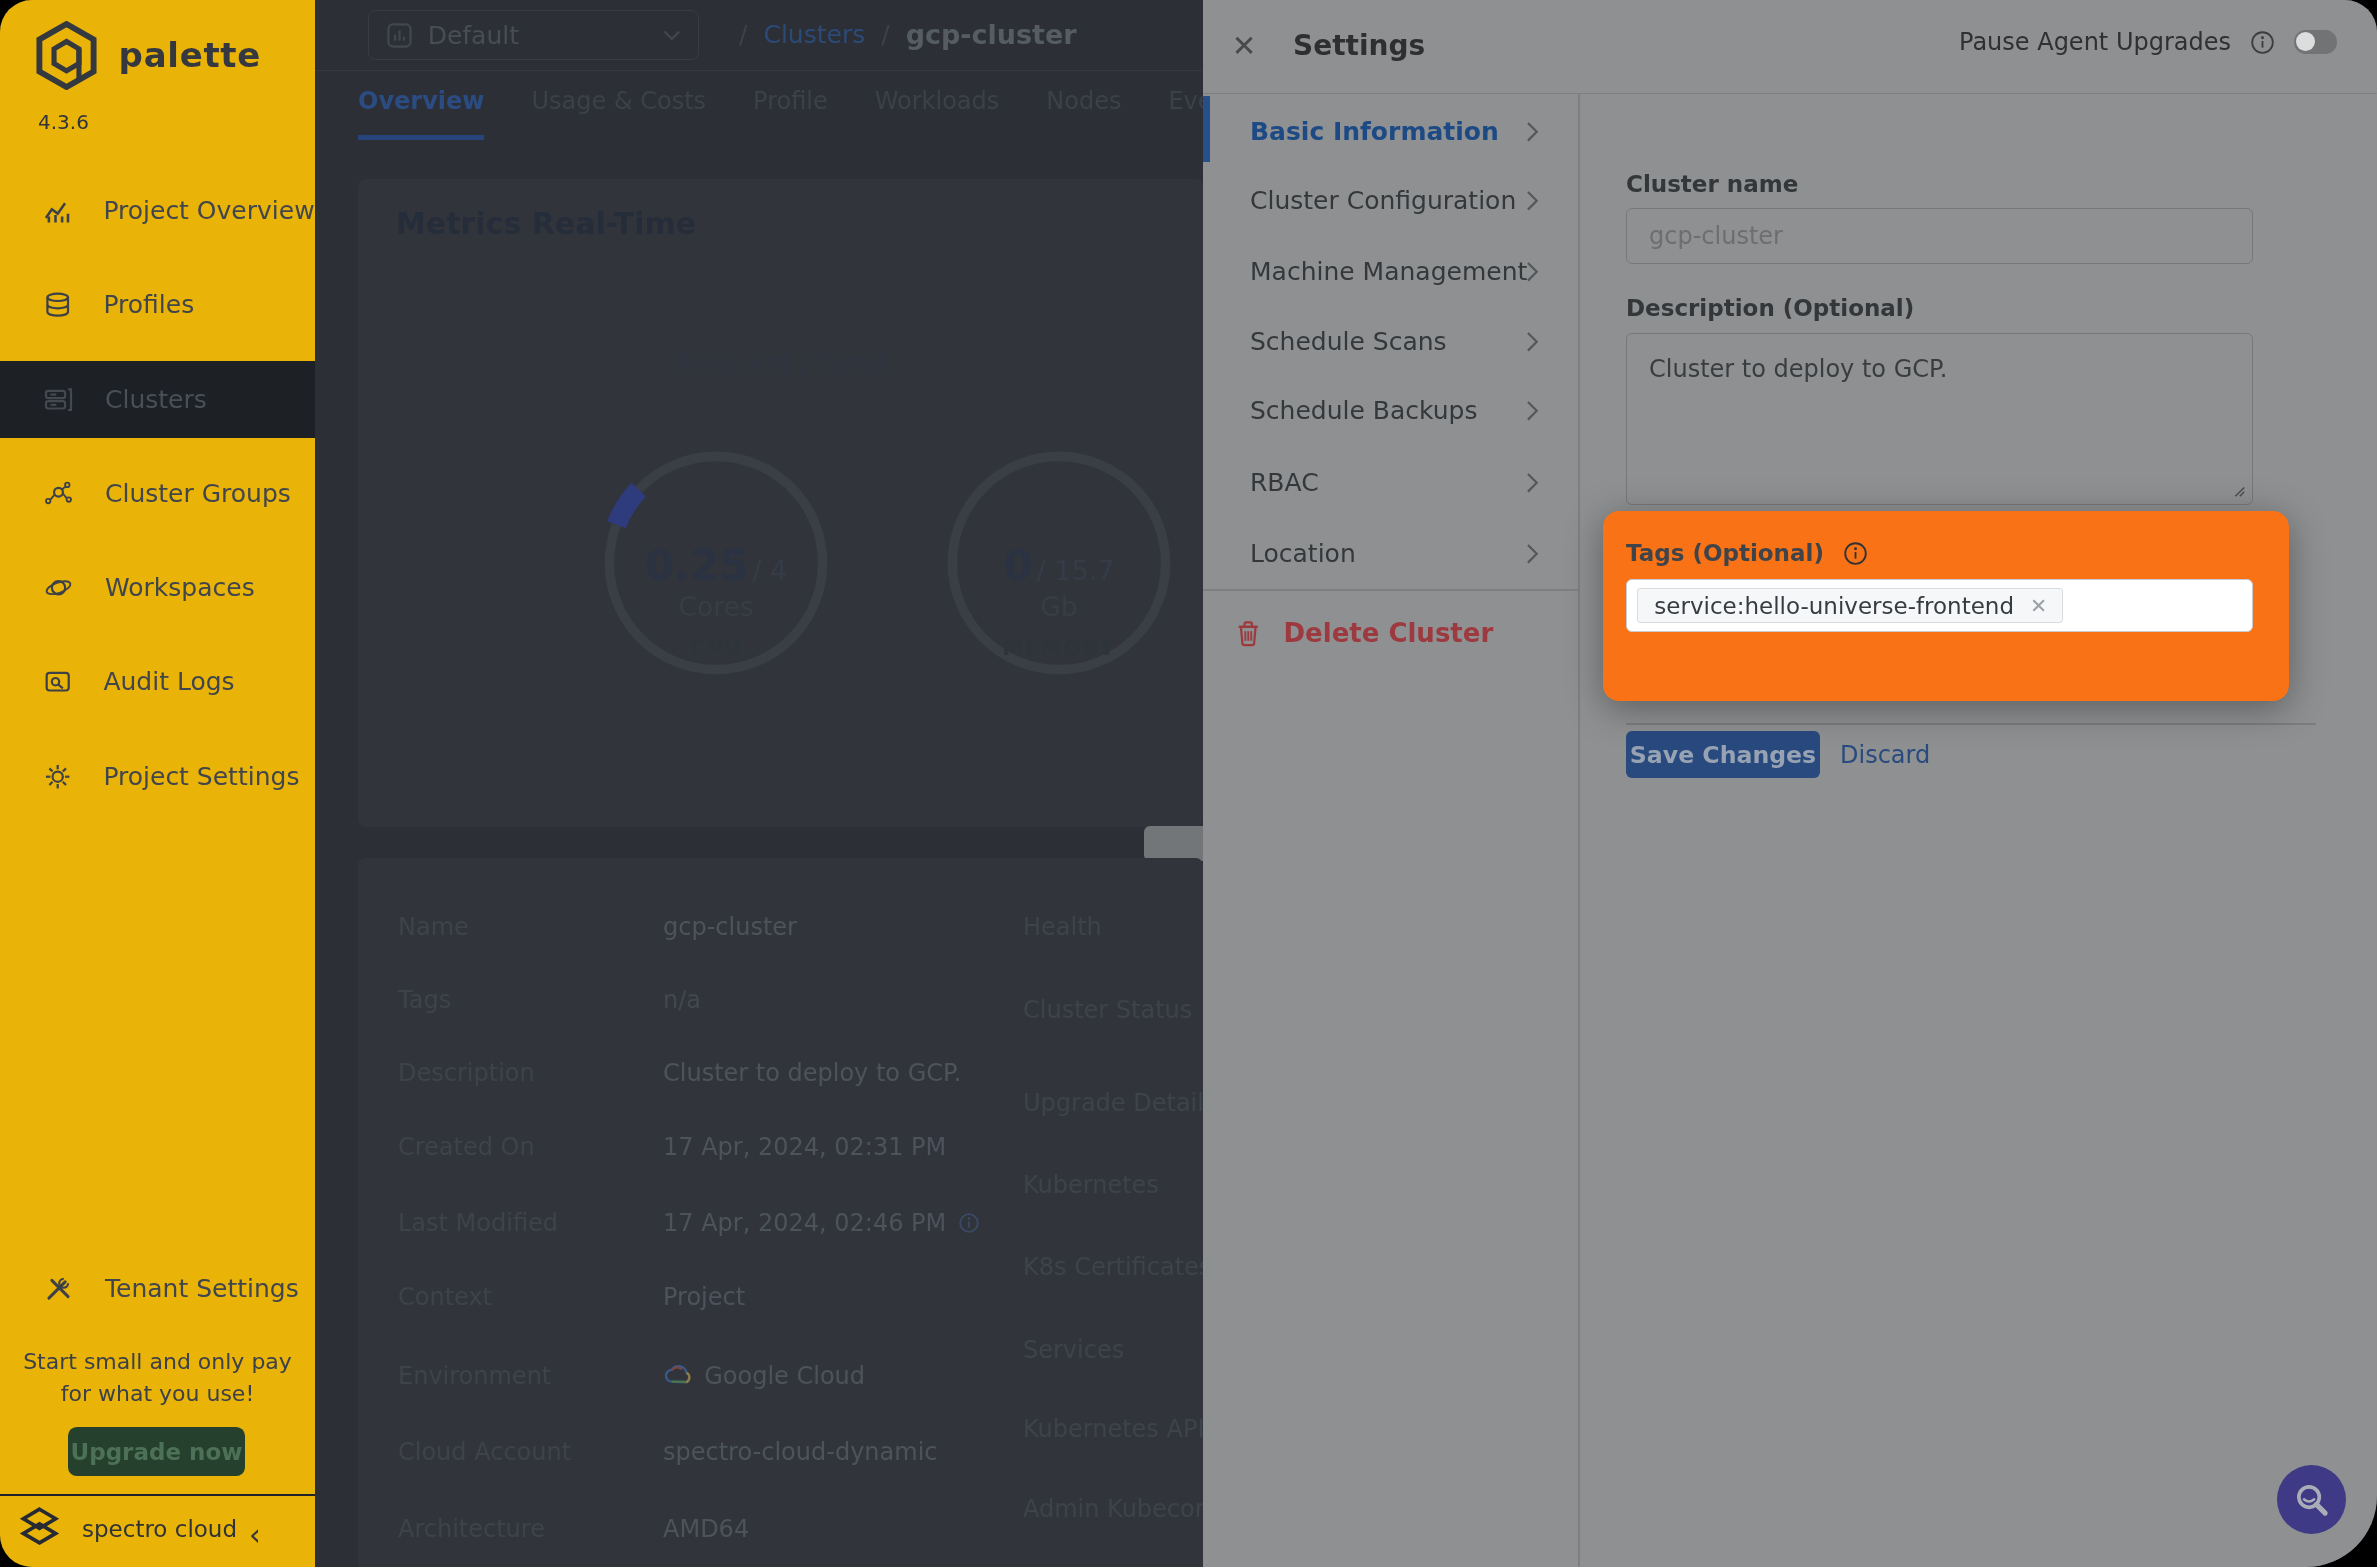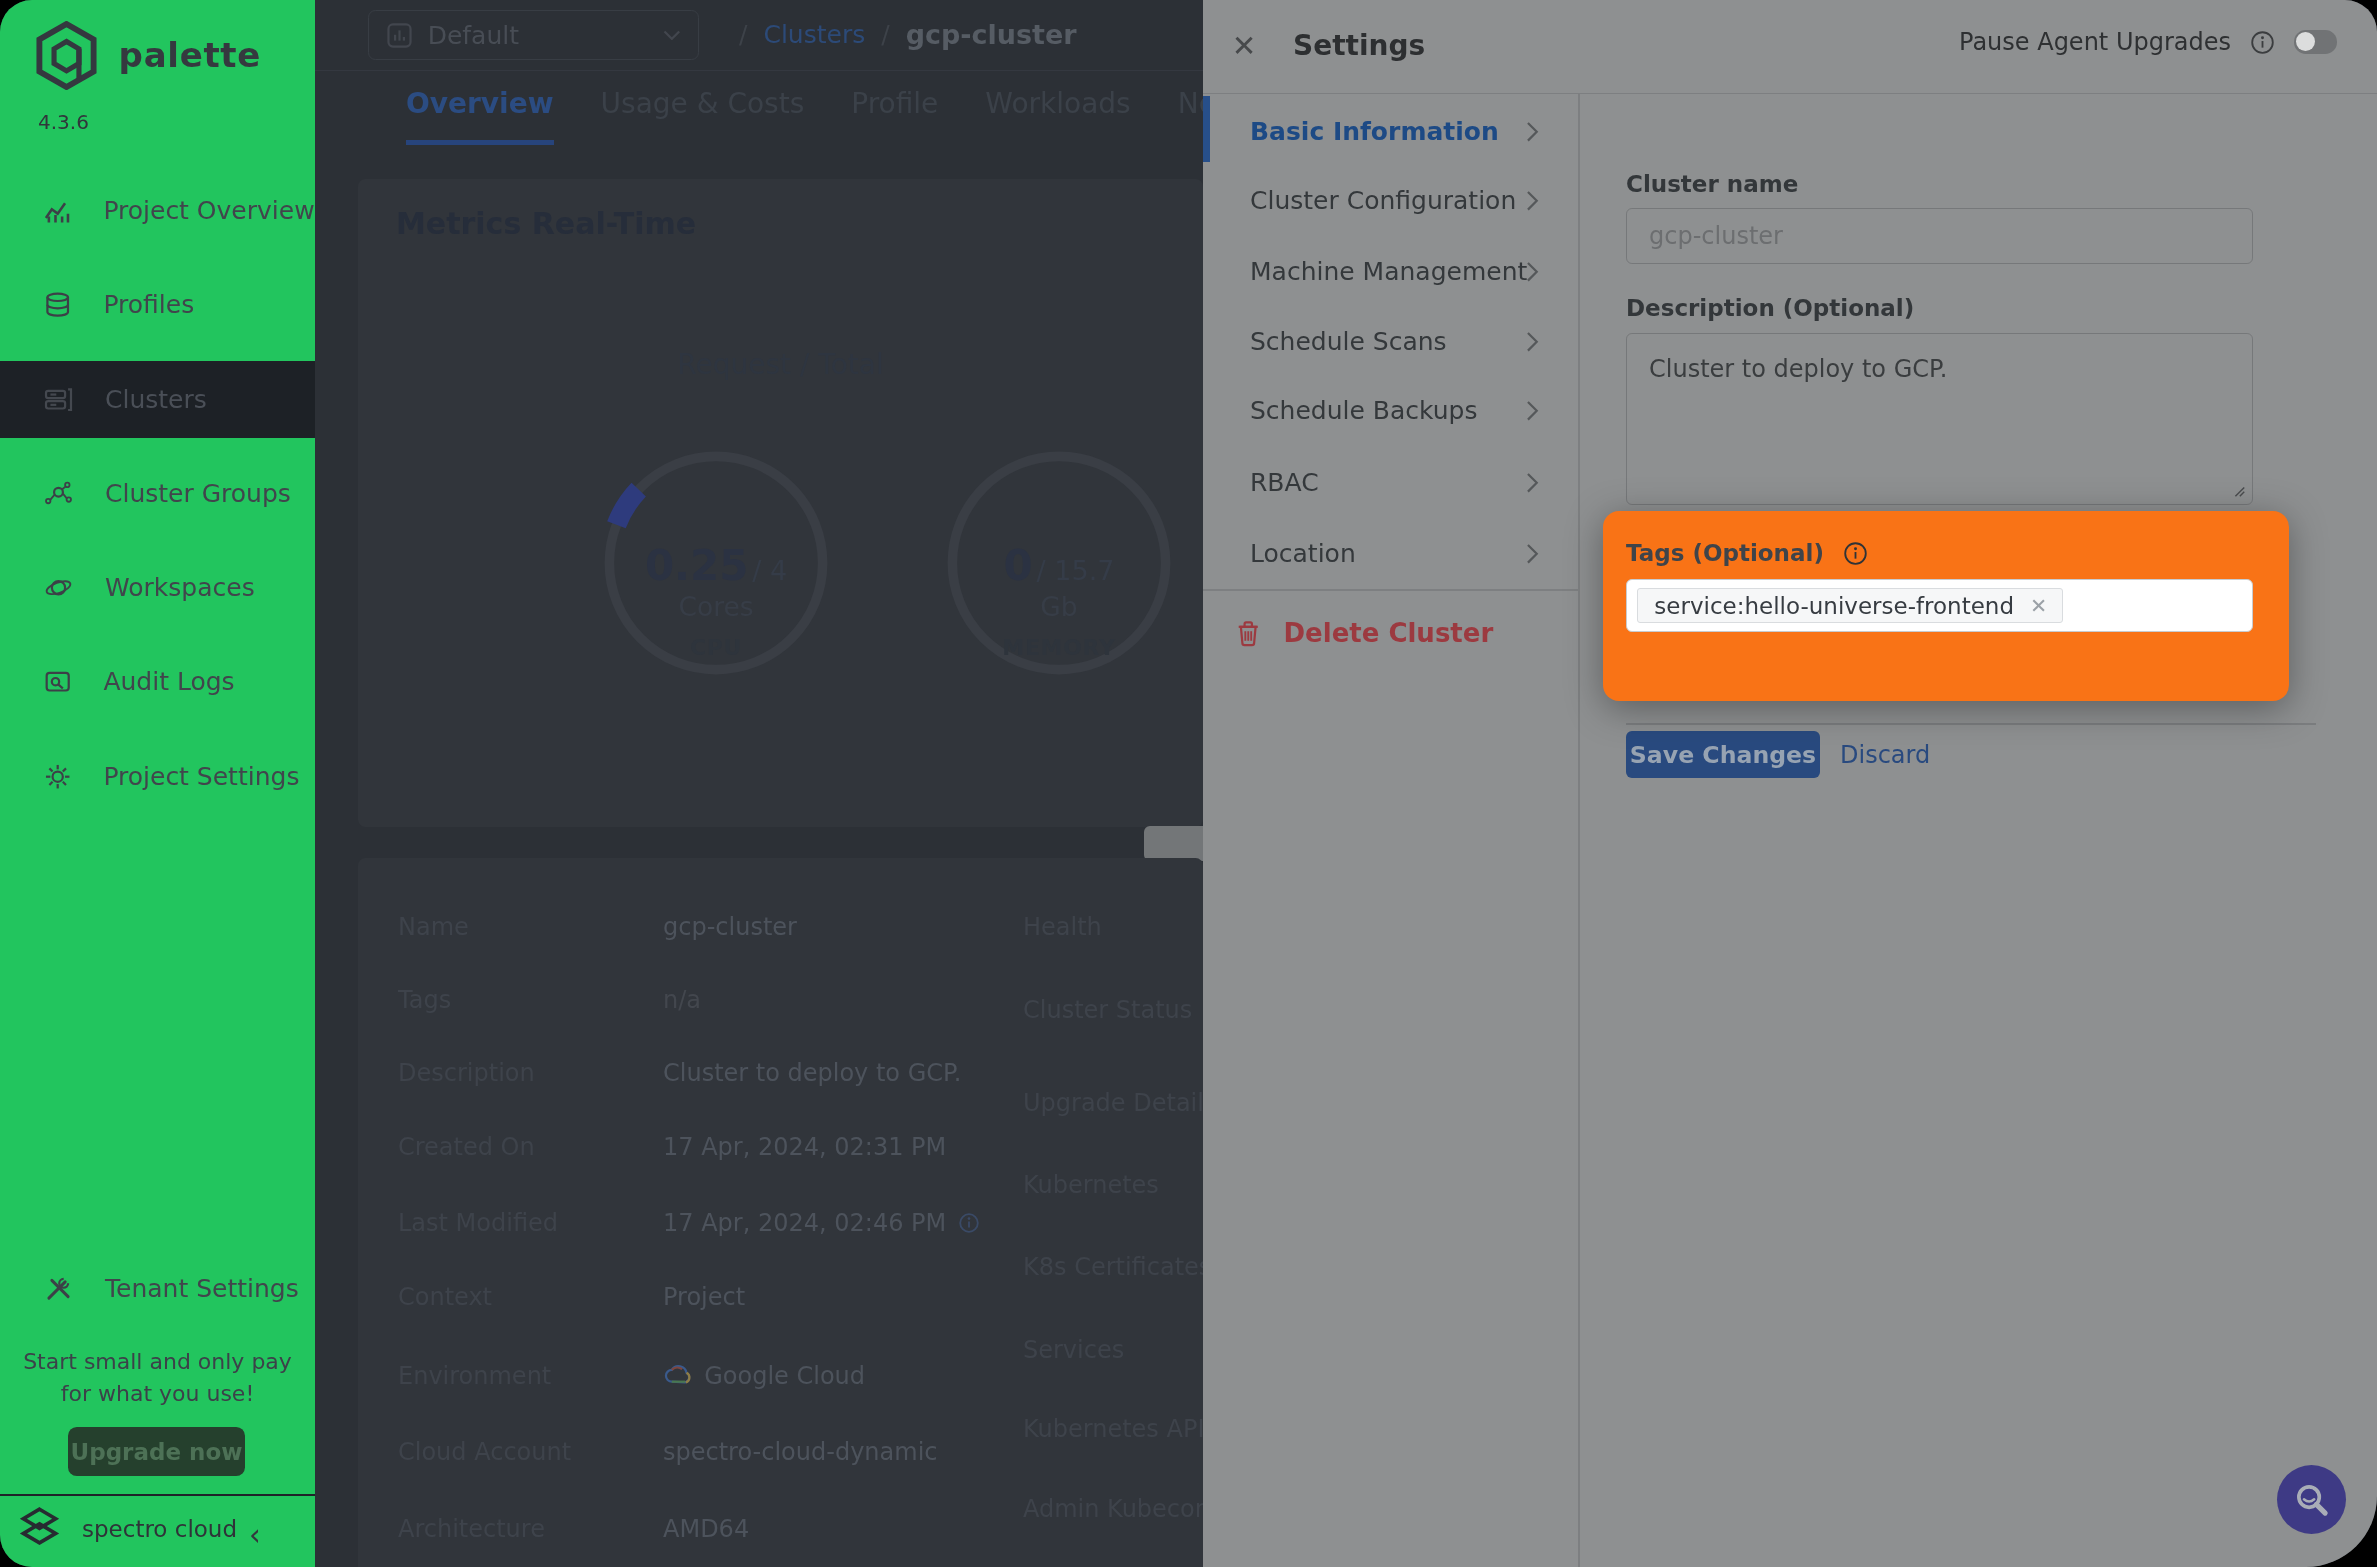--- a/index.html
+++ b/index.html
@@ -1,20 +1,20 @@
 <!DOCTYPE html>
 <html style="font-size:11.8px"><head>
 <meta charset="utf-8">
 <style>
   * { margin:0; padding:0; box-sizing:border-box; }
   html,body { width:2377px; height:1568px; background:#000; font-family:"DejaVu Sans","Liberation Sans",sans-serif; }
   .app { position:absolute; inset:0; border-radius:32px 32px 71px 32px; overflow:hidden; background:#2c3036; }
 
   
-  .sidebar { position:absolute; left:0; top:0; width:315px; height:1568px; background:#22c55e; }
+  .sidebar { position:absolute; left:0; top:0; width:315px; height:1568px; background:#eab308; }
   .side-item { position:absolute; left:0; width:315px; height:77px; display:flex; align-items:center; gap:31px; padding-left:43px; color:#41454c; font-size:25px; cursor:pointer; }
   .side-item.active { background:#1d2126; color:#4a4f57; }
   .side-item svg { flex:0 0 auto; }
   .brand { position:absolute; left:35px; top:20.6px; display:flex; align-items:center; gap:20.6px; color:#383c43; }
   .brand-name { font-size:34px; font-weight:bold; letter-spacing:0.7px; color:#35393f; }
   .version { position:absolute; left:38px; top:110px; font-size:20px; color:#31353b; }
   .promo { position:absolute; left:0; top:1346px; width:315px; text-align:center; font-size:22px; line-height:32px; color:#3c4149; }
   .upgrade-btn { position:absolute; left:68px; top:1427px; width:177px; height:49px; background:#25402d; border-radius:8.8px; color:#4d7156; font-size:23px; font-weight:bold; display:flex; align-items:center; justify-content:center; cursor:pointer; }
   .side-divider { position:absolute; left:0; top:1494px; width:315px; height:1.5px; background:#1f2329; }
   .footer-brand { position:absolute; left:19px; top:1506px; display:flex; align-items:center; gap:22px; color:#2f3338; font-size:23px; }
@@ -22,21 +22,21 @@
 
   
   .main { position:absolute; left:315px; top:0; width:888px; height:1568px; background:#2c3036; }
   .topbar { position:absolute; left:0; top:0; width:1000px; height:71px; border-bottom:1.5px solid #343840; }
   .proj-select { position:absolute; left:53px; top:10.3px; width:331px; height:50px; border:1.5px solid #383d44; border-radius:7.4px; display:flex; align-items:center; gap:16px; padding:0 17.7px; color:#484d55; font-size:25px; cursor:pointer; }
   .proj-select .spacer { flex:1; }
   .crumbs { position:absolute; left:424px; top:19px; display:flex; gap:16px; align-items:center; font-size:25px; }
   .crumb-sep { color:#3d4249; }
   .crumb-link { color:#2c4a78; cursor:pointer; }
   .crumb-cur { color:#565c64; font-weight:bold; font-size:27px; }
-  .tabs { position:absolute; left:43px; top:87px; display:flex; gap:47px; font-size:28px; color:#3b4149; white-space:nowrap;margin-left:48px; }
+  .tabs { position:absolute; left:43px; top:87px; display:flex; gap:47px; font-size:24px; color:#3b4149; white-space:nowrap; }
   .tab { padding-bottom:25px; position:relative; cursor:pointer; }
   .tab.active { color:#2b4c82; font-weight:bold; }
   .tab.active:after { content:""; position:absolute; left:0; right:0; bottom:0; height:5.2px; background:#27447c; }
 
   .metrics-card { position:absolute; left:43px; top:179px; width:845px; height:648px; background:#31353b; border-radius:7.4px; }
   .metrics-title { position:absolute; left:38px; top:26.5px; font-size:30px; font-weight:bold; color:#262d3a; }
   .metrics-sub { position:absolute; left:0; top:169px; width:845px; text-align:center; font-size:28px; color:#2e3540; }
   .gauge { position:absolute; width:250px; height:250px; }
   .gauge .gtext { position:absolute; left:0; width:250px; text-align:center; }
   .gnum { font-size:42px; font-weight:bold; color:#2b3242; }

